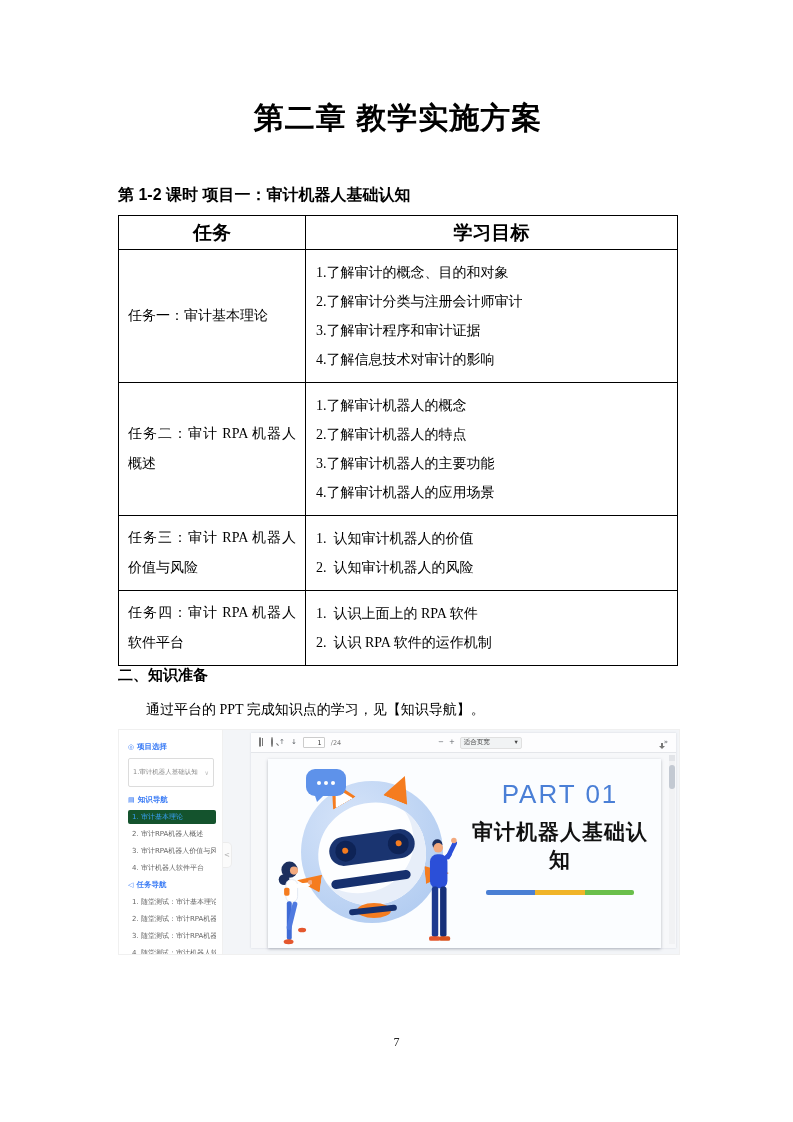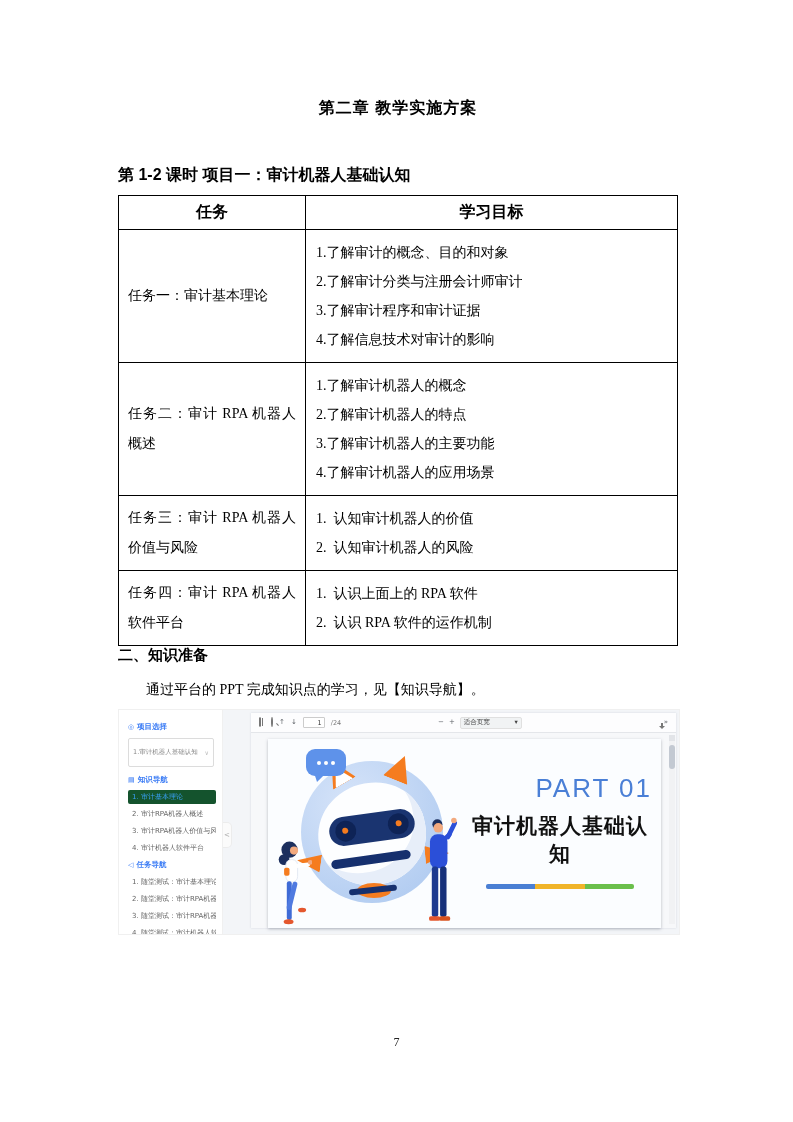--- a/index.html
+++ b/index.html
@@ -5,37 +5,37 @@
   * { margin:0; padding:0; box-sizing:border-box; }
   html,body { background:#888; }
   .page {
     position:relative; width:793px; height:1122px; margin:0 auto;
     background:#fff; overflow:hidden;
     font-family:"Liberation Serif", serif; color:#000;
   }
   .content { padding:98px 115px 0 118px; }
 
   .chapter-title {
-    text-align:center; font-size:16px; font-weight:bold;
+    text-align:center; font-size:30px; font-weight:bold;
     font-family:"Liberation Sans", sans-serif; letter-spacing:1px;
   }
   .session-title {
     margin-top:46px; font-size:16px; font-weight:bold;
     font-family:"Liberation Sans", sans-serif;
   }
   .h3 {
     font-size:15px; font-weight:bold; font-family:"Liberation Sans", sans-serif;
   }
   .h3.first { margin-top:38px; }
   .h3.second { }
 
   table.obj { border-collapse:collapse; width:560px; margin-top:9px; }
   table.obj th, table.obj td { border:1px solid #000; }
   table.obj th {
-    height:34px; font-size:16px; font-weight:bold; text-align:center;
+    height:34px; font-size:19px; font-weight:bold; text-align:center;
     font-family:"Liberation Sans", sans-serif;
     margin-top:17px;
   }
   td.task {
     width:187px; vertical-align:middle; padding:4px 9px;
     font-size:14px; line-height:2.15; text-align:justify;
   }
   td.goals { padding:8px 8px 8px 10px; }
   td.goals .goal {
     font-size:14px; line-height:29px; white-space:pre-wrap;
@@ -174,23 +174,22 @@
     position:absolute; left:48px; top:126px; width:48px; height:6px; z-index:5;
     background:#16306e; border-radius:3px; transform:rotate(-6deg);
   }
   .person { position:absolute; z-index:6; }
   .person.woman { left:8px; top:98px; }
   .person.man { left:150px; top:76px; }
 
   
   .slide-text { position:absolute; left:200px; top:0; width:184px; text-align:center; }
   .part-label {
-    margin-top:34px; font-size:26px; letter-spacing:2px; color:#4a7fd6;
+    margin-top:20px; font-size:26px; letter-spacing:2px; color:#4a7fd6;
     font-family:"Liberation Sans", sans-serif;
-    text-align:right;
   }
   .slide-title {
     margin-top:8px; font-size:21px; font-weight:bold; color:#111;
     font-family:"Liberation Sans", sans-serif; letter-spacing:1px;
   }
   .tri-bar { margin:16px auto 0 auto; width:148px; height:5px; display:flex; border-radius:2px; overflow:hidden; }
   .tri-bar i { flex:1; height:100%; display:block; }
 
   .page-number {
     position:absolute; bottom:72px; left:0; width:100%; text-align:center;

